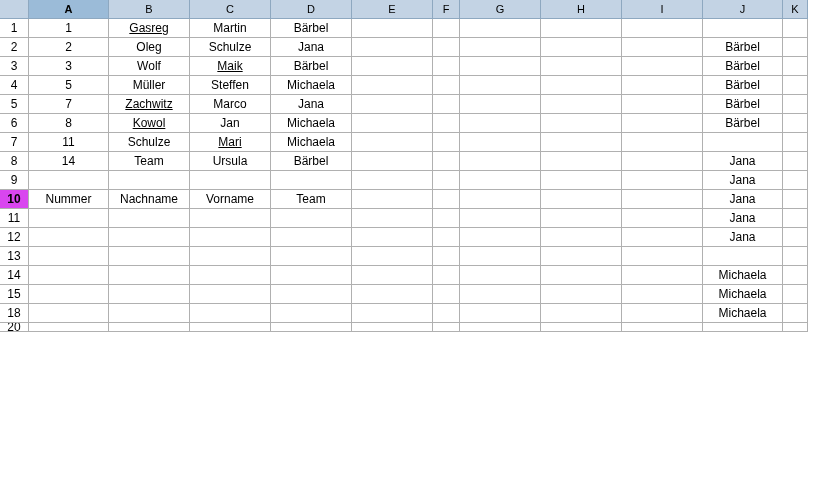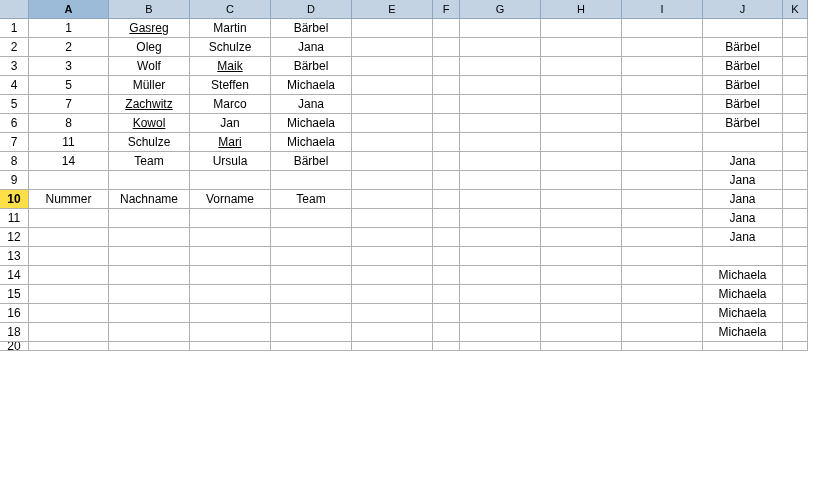--- a/index.html
+++ b/index.html
@@ -53,21 +53,21 @@
   td.rowhead {
     background: #c3d3e4;
     border-right: 1px solid #8ea8c0;
     border-bottom: 1px solid #8ea8c0;
     color: #000000;
     font-size: 11px;
     width: 28px;
     text-align: center;
   }
   td.rowhead.active {
-    background: #fde047;
+    background: #d946ef;
     font-weight: bold;
   }
   thead th.colhead.active {
     background: #9bbbd8;
     font-weight: bold;
   }
   
   td.blk {
     background: #000000;
     border-right: 1px solid #000000;
@@ -344,34 +344,20 @@
       <td></td>
       <td></td>
       <td class="blk"></td>
       <td></td>
       <td></td>
       <td></td>
       <td>Michaela</td>
       <td class="blk"></td>
     </tr>
 
-    <tr>
-      <td class="rowhead">16</td>
-      <td></td>
-      <td></td>
-      <td></td>
-      <td></td>
-      <td></td>
-      <td class="blk"></td>
-      <td></td>
-      <td></td>
-      <td></td>
-      <td>Michaela</td>
-      <td class="blk"></td>
-    </tr>
 
 
     <tr>
       <td class="rowhead">18</td>
       <td></td>
       <td></td>
       <td></td>
       <td></td>
       <td></td>
       <td class="blk"></td>

